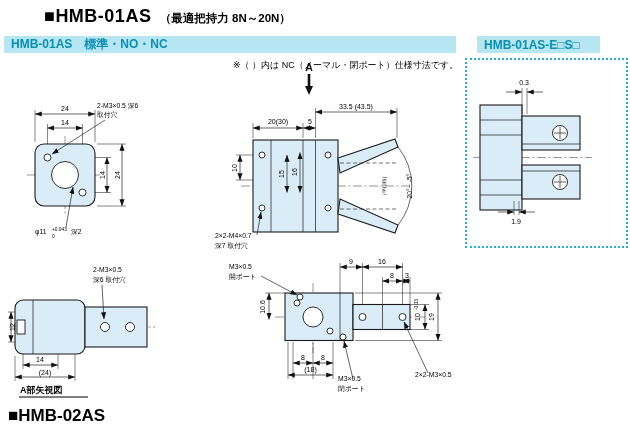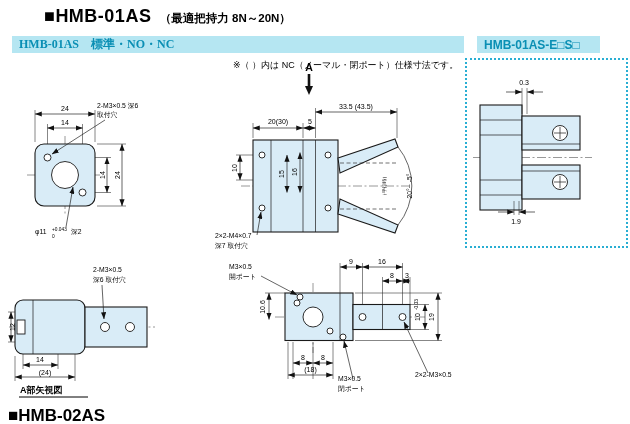--- a/index.html
+++ b/index.html
@@ -3,21 +3,21 @@
 <meta charset="utf-8">
 <style>
   html,body{margin:0;padding:0;background:#fff;}
   .canvas{position:relative;width:630px;height:424px;background:#fff;overflow:hidden;
           font-family:"Liberation Sans","DejaVu Sans",sans-serif;color:#000;}
   .title-row{position:absolute;left:24px;top:6px;white-space:nowrap;margin-left:20px;}
   .t-main{font-size:18px;font-weight:bold;letter-spacing:.5px;}
   .t-note{font-size:11.5px;font-weight:bold;margin-left:4px;}
   .bar{position:absolute;top:36px;height:17px;background:#b5e6f2;display:flex;align-items:center;}
   .bar span{font-size:12px;font-weight:bold;color:#0a8fb4;padding-left:7px;white-space:nowrap;}
-  .bar-left{left:12px;width:452px;font-family:Liberation Serif, serif;}
+  .bar-left{left:4px;width:452px;}
   .bar-right{left:477px;width:123px;}
   .note{position:absolute;left:233px;top:59px;font-size:9px;white-space:nowrap;}
   .dotted-box{position:absolute;left:465px;top:58px;width:159px;height:186px;border:2px dotted #29aed3;}
   .next-title{position:absolute;left:8px;top:406px;font-size:17px;font-weight:bold;white-space:nowrap;}
   svg{position:absolute;overflow:visible;}
   .part{fill:#d9ecf7;stroke:#1a1a1a;stroke-width:1.1;}
   .part2{fill:#ffffff;stroke:#1a1a1a;stroke-width:.9;}
   .thin{stroke:#1a1a1a;stroke-width:.7;fill:none;}
   .dim{stroke:#222;stroke-width:.7;fill:none;}
   .ext{stroke:#222;stroke-width:.55;fill:none;}

